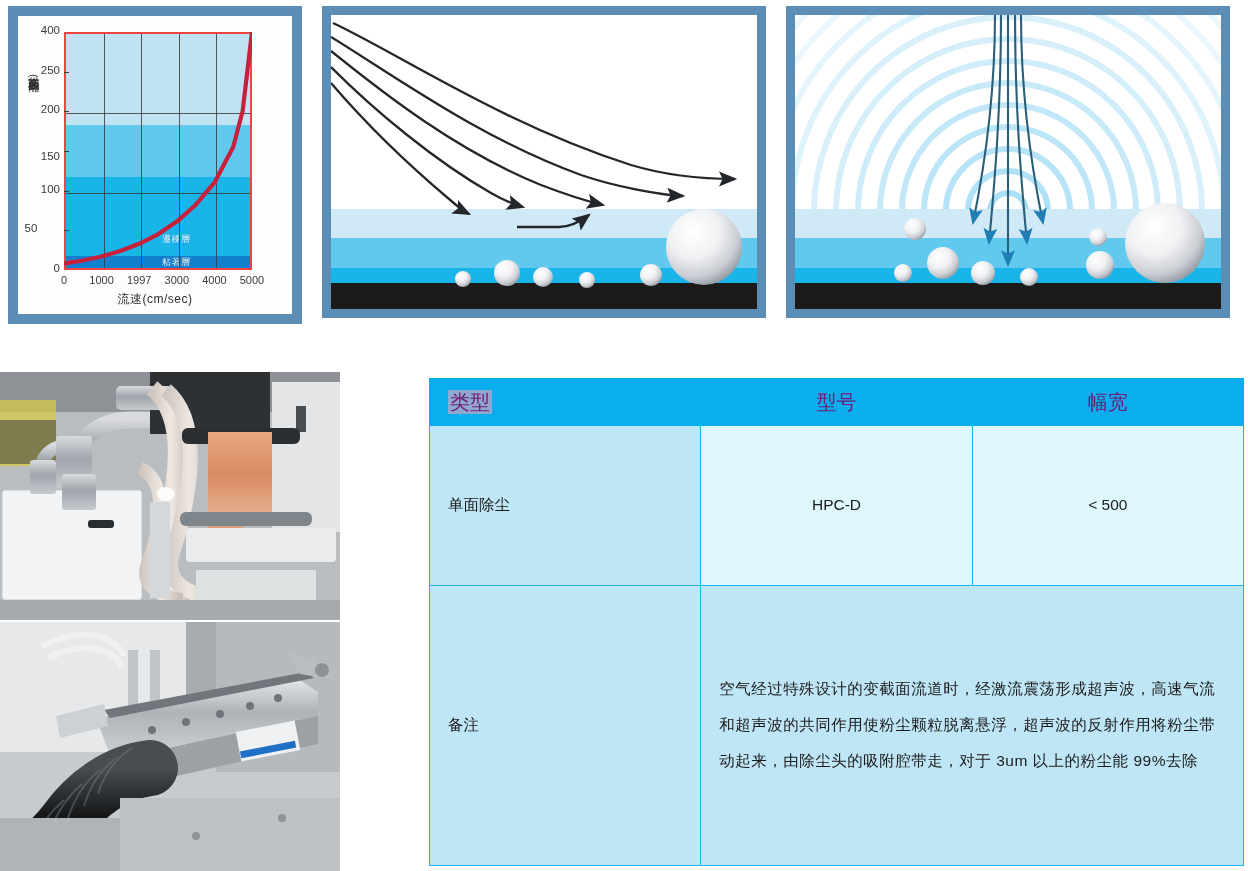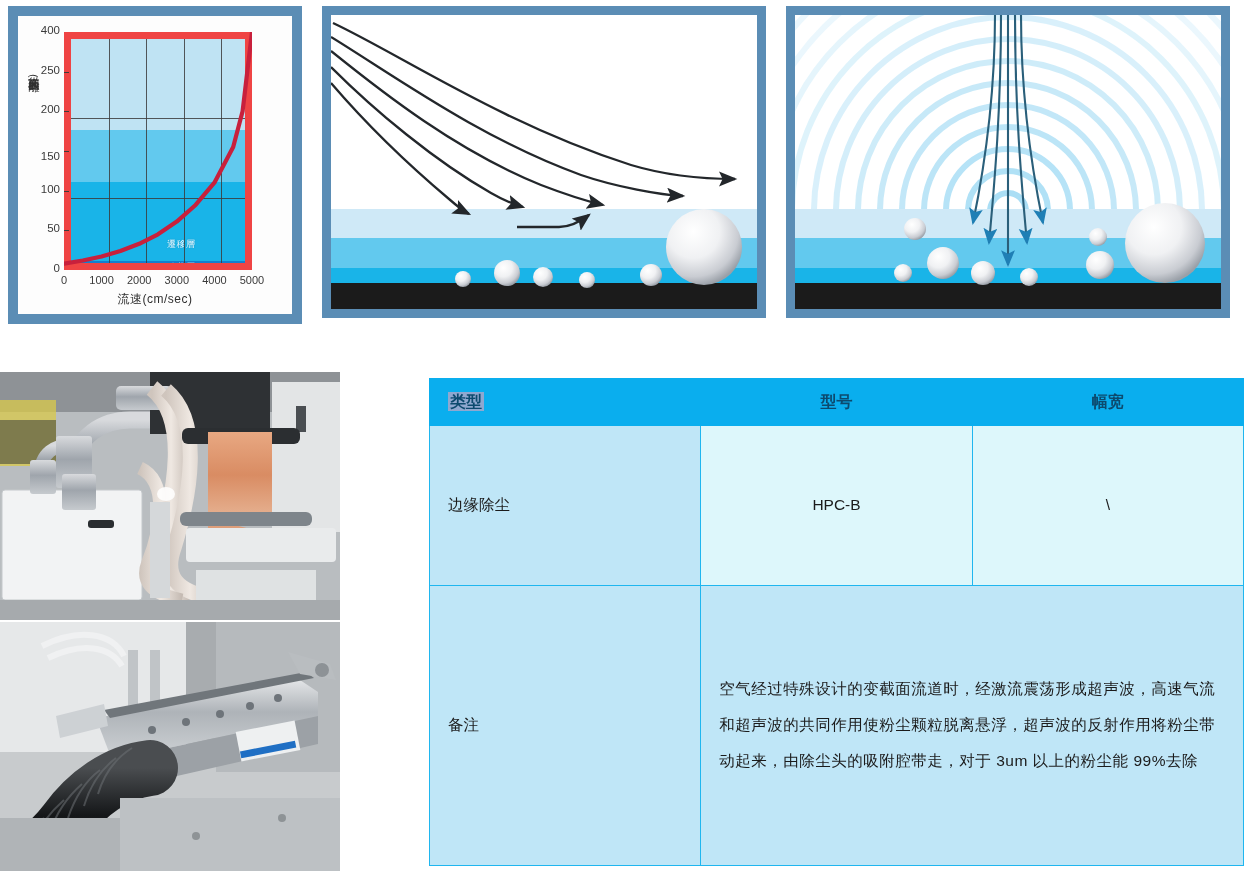--- a/index.html
+++ b/index.html
@@ -12,21 +12,21 @@
 
   
   .panel{position:absolute;background:#5b8db5;box-sizing:border-box;}
 
   
   #panel-chart{left:8px;top:6px;width:294px;height:318px;padding:10px;}
   .chart-card{position:absolute;left:10px;top:10px;right:10px;bottom:10px;background:#fdfdfd;}
   .chart-wrap{position:absolute;inset:0;}
   .plot{
     position:absolute;left:46px;top:16px;width:188px;height:238px;
-    border:7px solid #ef4444;box-sizing:border-box;overflow:hidden;
+    border:2px solid #ef4444;box-sizing:border-box;overflow:hidden;
   }
   .band{position:absolute;left:0;right:0;}
   .gridv{position:absolute;top:0;bottom:0;width:1px;background:#3c3c3c;opacity:.85;}
   .gridh{position:absolute;left:0;right:0;height:1px;background:#3c3c3c;opacity:.85;}
   .layer-label{
     position:absolute;color:#eaf7ff;font-size:9px;letter-spacing:.5px;
     text-shadow:0 0 2px rgba(0,0,0,.18);white-space:nowrap;
   }
   .ytick{
     position:absolute;right:240px;width:60px;text-align:right;
@@ -66,21 +66,21 @@
     position:absolute;left:429px;top:378px;width:815px;height:488px;
     border-collapse:collapse;table-layout:fixed;
   }
   #spec-table th,#spec-table td{
     border:1px solid #1fb6ef;
     font-size:15.5px;color:#1b1b1b;
     font-family:"Liberation Sans","DejaVu Sans",sans-serif;
     padding:0 18px;
   }
   #spec-table thead th{
-    background:#0aaeee;color:#0c4a6e;font-weight:bold;font-size:16px;
+    background:#0aaeee;color:#701a75;font-weight:normal;font-size:20px;
     height:46px;border-color:#0aaeee;
   }
   #spec-table thead th.h-type{text-align:left;}
   #spec-table thead th.h-model,#spec-table thead th.h-width{text-align:center;}
   .hl{background:#8fa8d0;padding:1px 2px;}
   #spec-table tbody tr{height:62px;}
   td.c-type{background:#bfe6f7;text-align:left;}
   td.c-val{text-align:center;}
   tr.r-odd td.c-val{background:#ddf7fb;}
   tr.r-even td.c-val{background:#c2def2;}
@@ -119,36 +119,36 @@
             <div class="gridh" style="top: 158.667px;"></div>
             <div class="gridh" style="top: 79.3333px;"></div>
           </div>
 
         <svg class="curve" viewBox="0 0 188 238" preserveAspectRatio="none">
           <polyline id="curve-path" fill="none" stroke="#c8203c" stroke-width="4.2" stroke-linecap="round" stroke-linejoin="round" points="0.00,231.65 18.80,228.48 37.60,224.51 56.40,218.96 75.20,211.82 94.00,202.30 112.80,189.61 131.60,172.95 150.40,150.73 169.20,115.03 178.60,79.33 188.00,0.00"></polyline>
         </svg>
 
         <div id="y-ticks">
             <div class="ytick" style="top: 246px; left: -16px; width: 58px;">0</div>
-            <div class="ytick" style="top: 206.333px; left: -16px; width: 58px;">50</div>
+            <div class="ytick" style="top: 206.333px; left: -16px; width: 58px; text-align: center;">50</div>
             <div class="ytickmark" style="top: 214.333px; left: 46px;"></div>
             <div class="ytick" style="top: 166.667px; left: -16px; width: 58px;">100</div>
             <div class="ytickmark" style="top: 174.667px; left: 46px;"></div>
             <div class="ytick" style="top: 134px; left: -16px; width: 58px;">150</div>
             <div class="ytickmark" style="top: 135px; left: 46px;"></div>
             <div class="ytick" style="top: 87.3333px; left: -16px; width: 58px;">200</div>
             <div class="ytickmark" style="top: 95.3333px; left: 46px;"></div>
             <div class="ytick" style="top: 47.6667px; left: -16px; width: 58px;">250</div>
             <div class="ytickmark" style="top: 55.6667px; left: 46px;"></div>
             <div class="ytick" style="top: 8px; left: -16px; width: 58px;">400</div>
           </div>
         <div id="x-ticks">
             <div class="xtick" style="left: 23px; top: 258px;">0</div>
             <div class="xtick" style="left: 60.6px; top: 258px;">1000</div>
-            <div class="xtick" style="left: 98.2px; top: 258px;">2000</div>
+            <div class="xtick" style="left: 98.2px; top: 258px;">1997</div>
             <div class="xtick" style="left: 135.8px; top: 258px;">3000</div>
             <div class="xtick" style="left: 173.4px; top: 258px; text-align: center;">4000</div>
             <div class="xtick" style="left: 211px; top: 258px;">5000</div>
           </div>
 
         <div class="xlabel">流速(cm/sec)</div>
       </div>
     </div>
   </div>
 
@@ -369,23 +369,23 @@
       <tr>
         <th class="h-type">
           <span class="hl">类型</span>
         </th>
         <th class="h-model">型号</th>
         <th class="h-width">幅宽</th>
       </tr>
     </thead>
     <tbody>
       <tr class="r-odd">
-        <td class="c-type">边缘除尘</td>
-        <td class="c-val">HPC-B</td>
-        <td class="c-val">\</td>
+        <td class="c-type">单面除尘</td>
+        <td class="c-val">HPC-D</td>
+        <td class="c-val">&lt; 500</td>
       </tr>
       <tr class="remark-row">
         <td class="c-remark-label">备注</td>
         <td class="c-remark-body" colspan="2">空气经过特殊设计的变截面流道时，经激流震荡形成超声波，高速气流和超声波的共同作用使粉尘颗粒脱离悬浮，超声波的反射作用将粉尘带动起来，由除尘头的吸附腔带走，对于 3um 以上的粉尘能 99%去除</td>
       </tr>
     </tbody>
   </table>
 
 </div>
 

